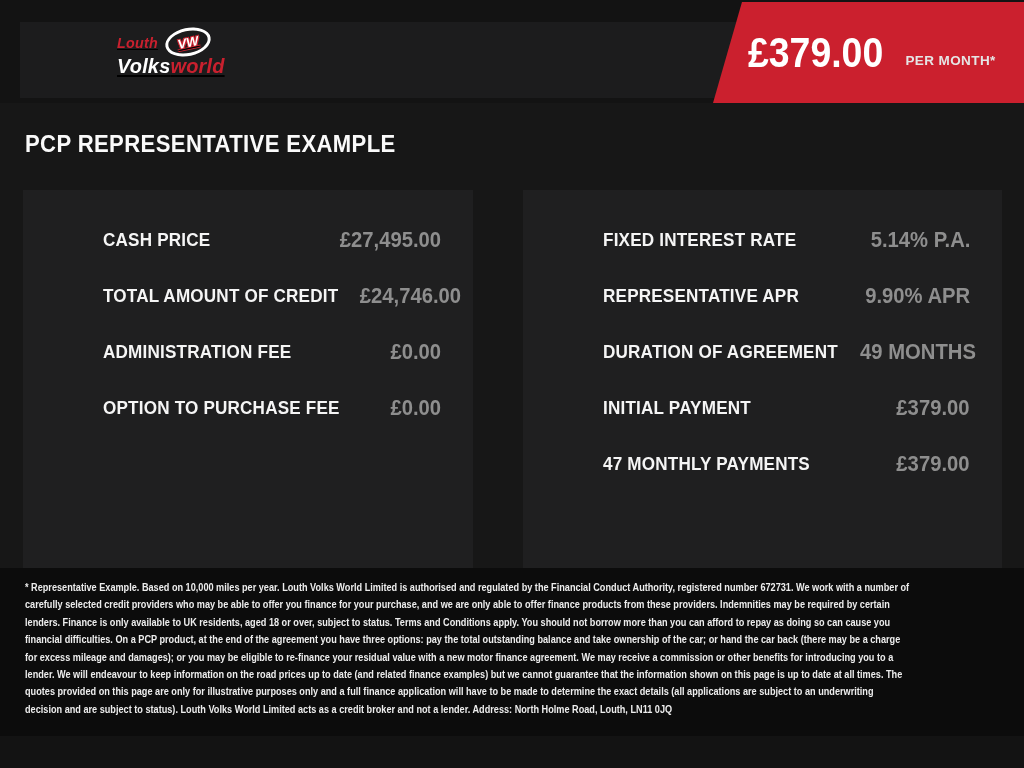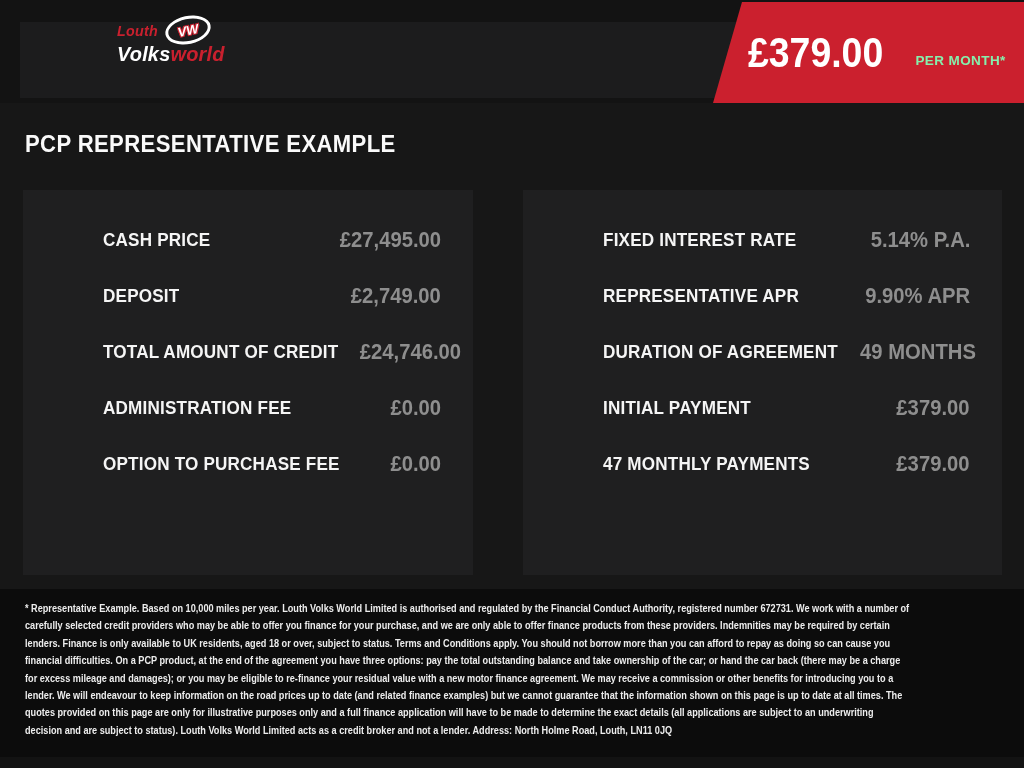--- a/index.html
+++ b/index.html
@@ -1,52 +1,52 @@
 <!DOCTYPE html>
 <html><head>
 <meta charset="utf-8">
 <style>
   * { margin:0; padding:0; box-sizing:border-box; }
   html,body { width:1024px; height:768px; background:#131313; font-family:"Liberation Sans","DejaVu Sans",sans-serif; }
   #screen { position:relative; width:1024px; height:768px; overflow:hidden; background:#131313; }
 
   
   .header-band { position:absolute; left:20px; top:22px; width:725px; height:76px; background:#1c1c1d; }
-  .logo { position:absolute; left:117px; top:14px; width:140px; cursor:pointer; }
+  .logo { position:absolute; left:117px; top:26px; width:140px; cursor:pointer;text-decoration:underline; }
   .logo-top { display:flex; align-items:center; height:32px; }
   .logo-louth { font-size:15px; font-style:italic; font-weight:800; color:#c9202e; letter-spacing:0.3px; margin-right:5px; transform:scaleX(0.95); transform-origin:left center; }
   .vw-oval { width:46px; height:28px; border:3px solid #ffffff; border-radius:50%; transform:rotate(-12deg);
              display:flex; align-items:center; justify-content:center; background:#1c1c1d; }
   .vw-letters { font-size:13px; font-style:italic; font-weight:900; color:#ffffff;
                 text-shadow:1px 1px 0 #c9202e,-1px -1px 0 #c9202e,1px -1px 0 #c9202e,-1px 1px 0 #c9202e; }
   .logo-bottom { margin-top:-4px; font-size:21px; font-style:italic; font-weight:900; letter-spacing:0.2px; transform:scaleX(0.95); transform-origin:left center; white-space:nowrap; }
   .logo-volks { color:#ffffff; }
   .logo-world { color:#c9202e; }
 
   .red-banner { position:absolute; top:2px; left:700px; width:324px; height:101px; background:#cb202e;
                 clip-path:polygon(42px 0, 324px 0, 324px 101px, 13px 101px);
                 display:flex; align-items:center; padding-left:48px; }
   .price-big { font-size:43px; font-weight:700; color:#ffffff; line-height:1; transform:scaleX(0.87); transform-origin:left center; white-space:nowrap; }
-  .price-per { font-size:13.5px; font-weight:700; color:#86efac; letter-spacing:0.4px; margin-left:12px; margin-top:16px; white-space:nowrap; }
+  .price-per { font-size:13.5px; font-weight:700; color:#e5e5e5; letter-spacing:0.4px; margin-left:2px; margin-top:16px; white-space:nowrap; }
 
   
   .main-section { position:absolute; left:0; top:103px; width:1024px; height:497px; background:#171717; }
   .page-title { position:absolute; left:25px; top:131px; font-size:23px; font-weight:700; color:#fafafa;
                 letter-spacing:0.4px; transform:scaleX(0.96); transform-origin:left top; white-space:nowrap; }
 
   .panel { position:absolute; top:190px; height:385px; background:#1f1f20; padding:22px 32px 0 32px;
            display:flex; flex-direction:column; }
   .panel-left  { left:23px;  width:450px; }
   .panel-right { left:523px; width:479px;text-align:right; }
   .frow { height:56px; display:flex; align-items:center; justify-content:space-between;margin-left:48px; }
   .flabel { font-size:18px; font-weight:700; color:#f5f5f5; letter-spacing:0.2px; transform:scaleX(0.95); transform-origin:left center; white-space:nowrap; }
   .fvalue { font-size:22px; font-weight:700; color:#8e8e8e; transform:scaleX(0.92); transform-origin:right center; white-space:nowrap; }
 
   
-  .disclaimer-section { position:absolute; left:0; top:589px; width:1024px; height:168px; background:#0c0c0c; }
+  .disclaimer-section { position:absolute; left:0; top:568px; width:1024px; height:168px; background:#0c0c0c; }
   .disclaimer-text { position:absolute; left:25px; top:11px; width:1006px; font-size:10.4px; font-weight:700;
                      color:#ededed; line-height:17.4px; transform:scaleX(0.88); transform-origin:left top; }
 </style>
 </head>
 <body>
 
 <div id="screen">
 
   <div class="header-band"></div>
 
@@ -67,24 +67,20 @@
     <span class="price-per">PER MONTH*</span>
   </div>
 
   <div class="main-section"></div>
   <div class="page-title">PCP REPRESENTATIVE EXAMPLE</div>
 
   <div class="panel panel-left">
     <div class="frow">
       <span class="flabel">CASH PRICE</span>
       <span class="fvalue">£27,495.00</span>
-    </div>
-    <div class="frow">
-      <span class="flabel">DEPOSIT</span>
-      <span class="fvalue">£2,749.00</span>
     </div>
     <div class="frow">
       <span class="flabel">TOTAL AMOUNT OF CREDIT</span>
       <span class="fvalue">£24,746.00</span>
     </div>
     <div class="frow">
       <span class="flabel">ADMINISTRATION FEE</span>
       <span class="fvalue">£0.00</span>
     </div>
     <div class="frow">

